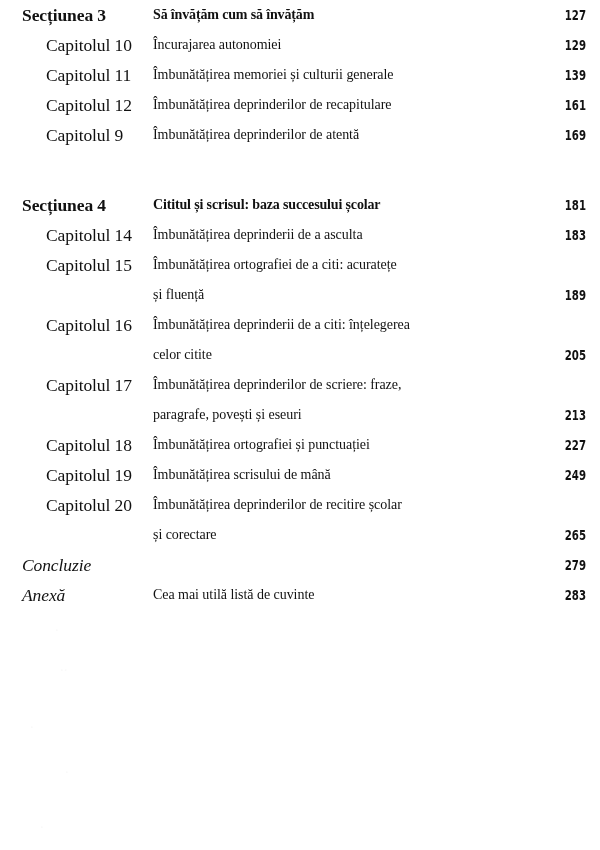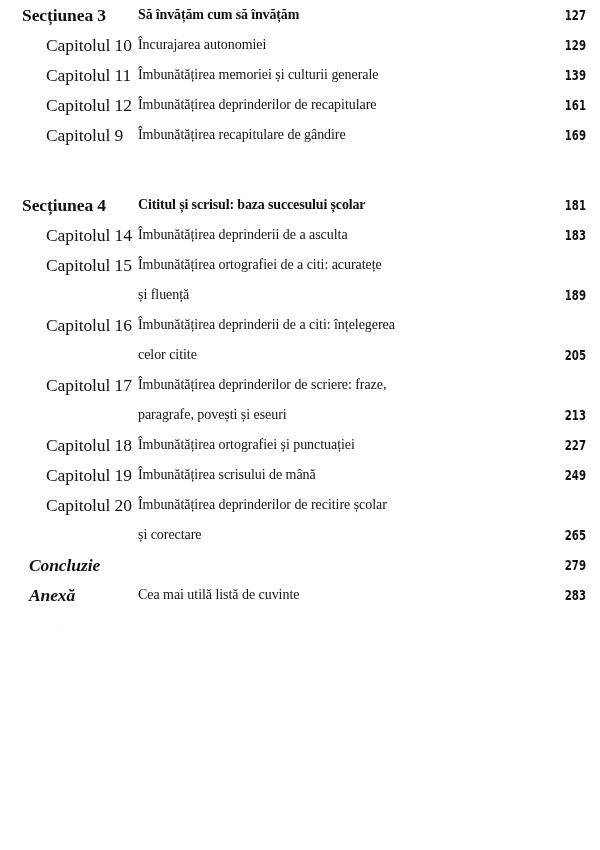--- a/index.html
+++ b/index.html
@@ -31,21 +31,21 @@
     top: 0;
     width: 600px;
   }
 
   
   .row {
     position: relative;
     display: block;
     width: 600px;
     box-sizing: border-box;
-    padding-left: 22px;
+    padding-left: 37px;
     padding-right: 14px;
     min-height: 30px;
   }
 
   .label {
     position: absolute;
     left: 22px;
     top: 0;
     width: 112px;
     font-size: 17.5px;
@@ -92,23 +92,23 @@
   }
 
   
   .row.chapter .label {
     font-weight: 400;
     margin-left: 24px;
   }
 
   
   .row.backmatter .label {
-    font-weight: 700;
+    font-weight: 400;
     font-style: italic;
-    left: 29px;
+    left: 22px;
   }
 
   
   .gap-section {
     height: 40px;
   }
 
   
   .row.two-line { min-height: 60px; }
   .row.two-line .pagenum { top: 30px; }
@@ -153,21 +153,21 @@
         <div class="title"><span class="line1">Îmbunătățirea memoriei și culturii generale</span></div>
         <div class="pagenum">139</div>
       </div>
       <div class="row chapter">
         <div class="label">Capitolul 12</div>
         <div class="title"><span class="line1">Îmbunătățirea deprinderilor de recapitulare</span></div>
         <div class="pagenum">161</div>
       </div>
       <div class="row chapter">
         <div class="label">Capitolul 9</div>
-        <div class="title"><span class="line1">Îmbunătățirea recapitulare de gândire</span></div>
+        <div class="title"><span class="line1">Îmbunătățirea deprinderilor de atentă</span></div>
         <div class="pagenum">169</div>
       </div>
       <div class="gap-section"></div>
       <div class="row section">
         <div class="label">Secțiunea 4</div>
         <div class="title"><span class="line1">Cititul și scrisul: baza succesului școlar</span></div>
         <div class="pagenum">181</div>
       </div>
       <div class="row chapter">
         <div class="label">Capitolul 14</div>

